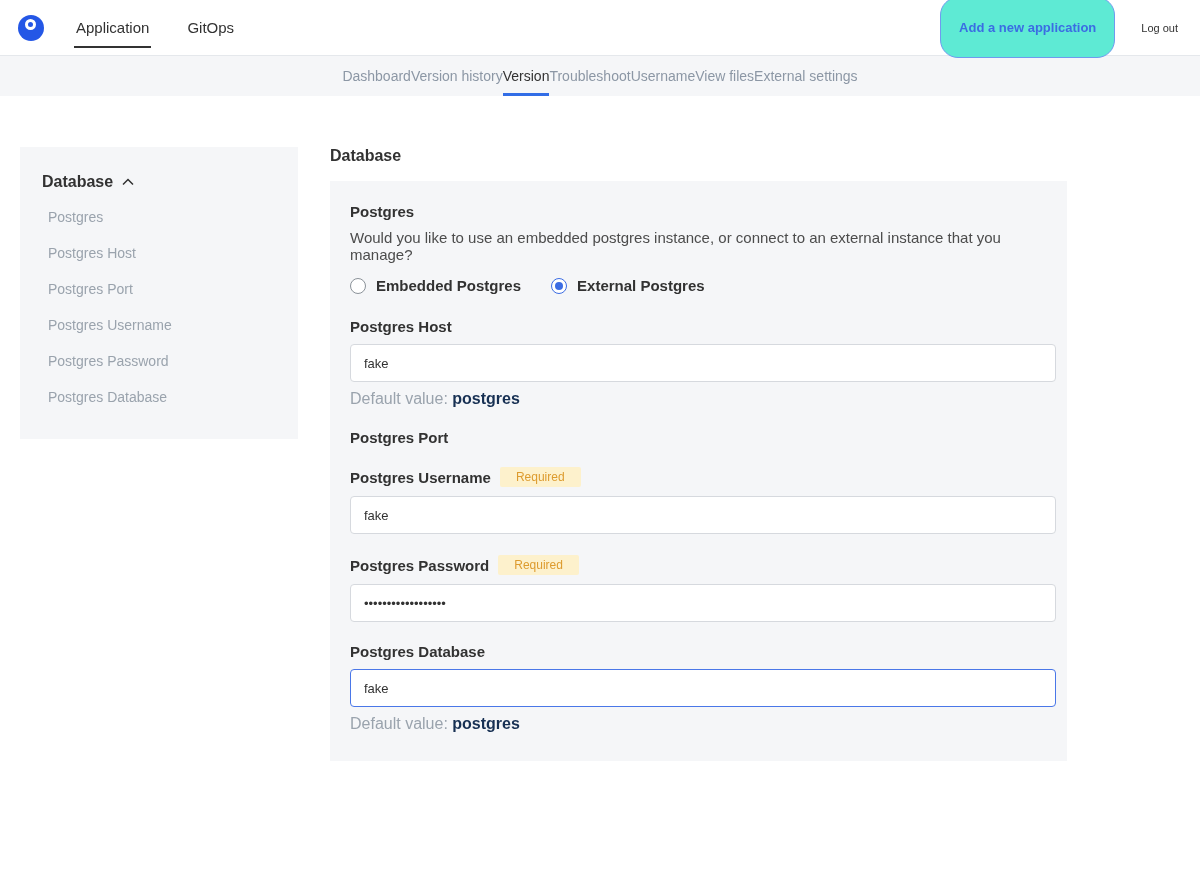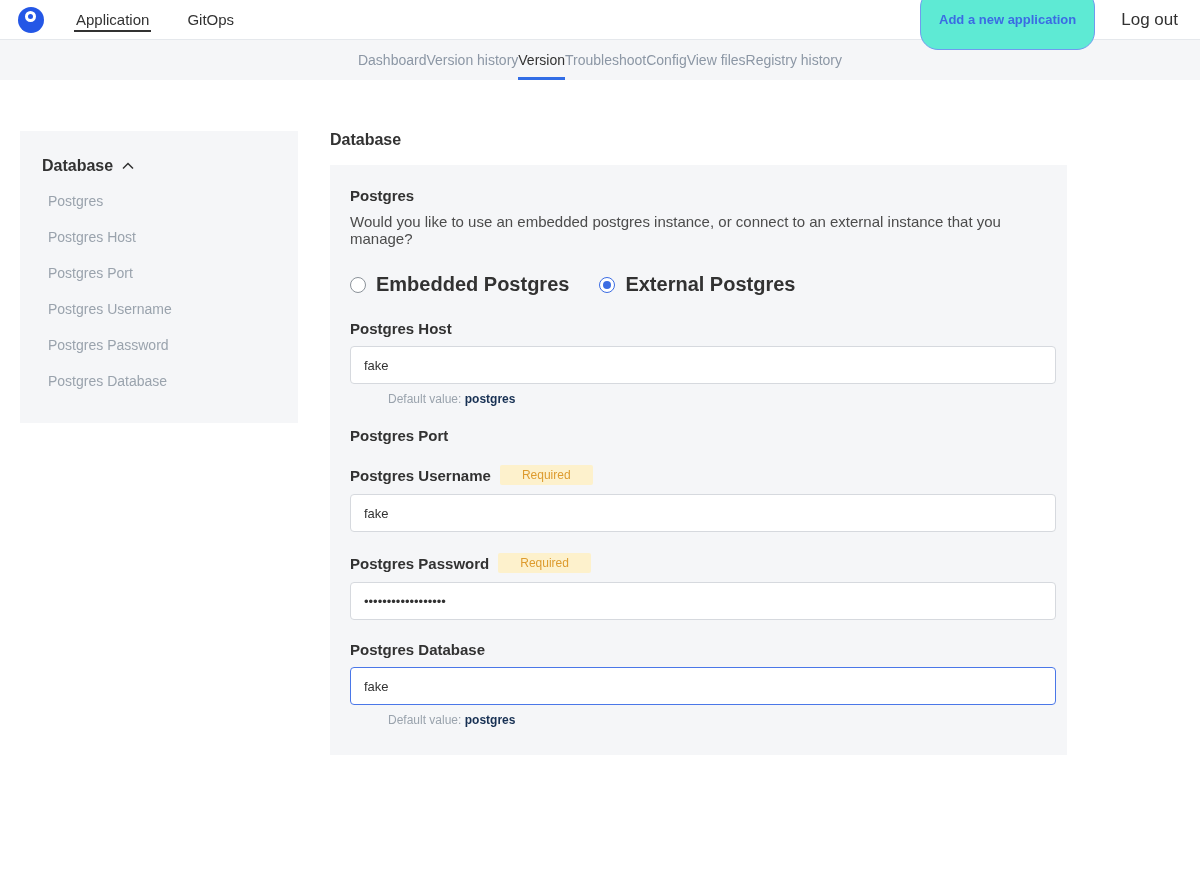--- a/index.html
+++ b/index.html
@@ -8,21 +8,21 @@
     font-family: "Liberation Sans", sans-serif;
     color: #323232;
     background: #ffffff;
     width: 1200px;
     height: 874px;
     overflow: hidden;
   }
 
   
   .header {
-    height: 40px;
+    height: 56px;
     display: flex;
     align-items: center;
     padding: 0 22px 0 8px;
     border-bottom: 1px solid #e5e8ec;
     background: #fff;
   }
   .logo {
     width: 26px; height: 26px;
     border-radius: 50%;
     background: #2457e6;
@@ -53,21 +53,21 @@
     background: #5eead4;
     border: 1px solid #6f9bef;
     color: #3b6ce3;
     font-family: inherit;
     font-weight: bold;
     font-size: 13px;
     padding: 22px 18px;
     border-radius: 18px;
     cursor: pointer;
   }
-  .logout { margin-left: 26px; font-size: 17px; color: #323232; cursor: pointer; }
+  .logout { margin-left: 26px; font-size: 11px; color: #323232; cursor: pointer; }
 
   
   .subnav {
     height: 40px;
     background: #f5f6f8;
     display: flex;
     justify-content: center;
     align-items: stretch;
   }
   .subnav-tab {
@@ -106,64 +106,64 @@
   }
 
   .main { flex: 1; margin-left: 32px; max-width: 737px; }
   .section-title { font-size: 16px; font-weight: bold; margin: 0 0 16px; }
 
   .config-box {
     background: #f5f6f8;
     padding: 22px 11px 28px 20px;
   }
   .group-title { font-size: 15px; font-weight: bold; margin-bottom: 9px; }
-  .help-text { font-size: 15px; color: #4c4c4c; margin-bottom: 26px; }
+  .help-text { font-size: 15px; color: #4c4c4c; margin-bottom: 14px; }
 
   .radio-row { display: flex; gap: 30px; margin-bottom: 24px; }
   .radio-option {
     display: flex; align-items: center; gap: 10px;
-    font-size: 20px; font-weight: bold; cursor: pointer;
+    font-size: 15px; font-weight: bold; cursor: pointer;
   }
   .radio-circle {
     width: 16px; height: 16px; flex: none;
     border: 1px solid #8b9299; border-radius: 50%;
     background: #fff; position: relative;
   }
   .radio-option.selected .radio-circle { border-color: #3b6ce3; }
   .radio-option.selected .radio-circle::after {
     content: ""; position: absolute; left: 3px; top: 3px; right: 3px; bottom: 3px;
     border-radius: 50%; background: #3b6ce3;
   }
 
   .field { margin-bottom: 21px; }
   .field-label-row { display: flex; align-items: center; margin-bottom: 9px; }
   .field-label { font-size: 15px; font-weight: bold; }
   .required-badge {
     margin-left: 9px;
     background: #fdf1cc;
     color: #dd9b2e;
     font-size: 12px;
-    padding: 3px 22px;
+    padding: 3px 16px;
     border-radius: 2px;
   }
   .text-input {
     width: 100%;
     height: 38px;
     border: 1px solid #d6d9de;
     border-radius: 4px;
     padding: 16px 13px;
     font-size: 13px;
     color: #323232;
     background: #fff;
     font-family: inherit;
     outline: none;
     display: block;
   }
   .text-input.focused { border-color: #4a77e8; }
-  .default-hint { font-size: 12px; color: #9aa3ad; margin-top: 8px; margin-left: 38px; }
+  .default-hint { font-size: 16px; color: #9aa3ad; margin-top: 8px; }
   .default-hint b { color: #173053; }
 </style>
 </head>
 <body>
 
 <div class="header">
   <div class="logo">
     <div class="logo-inner"></div>
   </div>
   <div class="header-tabs">
@@ -186,27 +186,27 @@
   <div class="subnav-tab">
       <span>Version history</span>
     </div>
   <div class="subnav-tab active">
       <span>Version</span>
     </div>
   <div class="subnav-tab">
       <span>Troubleshoot</span>
     </div>
   <div class="subnav-tab">
-      <span>Config</span>
+      <span>Username</span>
     </div>
   <div class="subnav-tab">
       <span>View files</span>
     </div>
   <div class="subnav-tab">
-      <span>Registry history</span>
+      <span>External settings</span>
     </div>
 </div>
 
 <div class="content">
 
   <div class="sidebar">
     <div class="sidebar-group-header">
       <span>Database</span>
       <svg width="12" height="8" viewBox="0 0 12 8">
           <polyline points="1,6.5 6,1.5 11,6.5" fill="none" stroke="#323232" stroke-width="1.5"></polyline>

